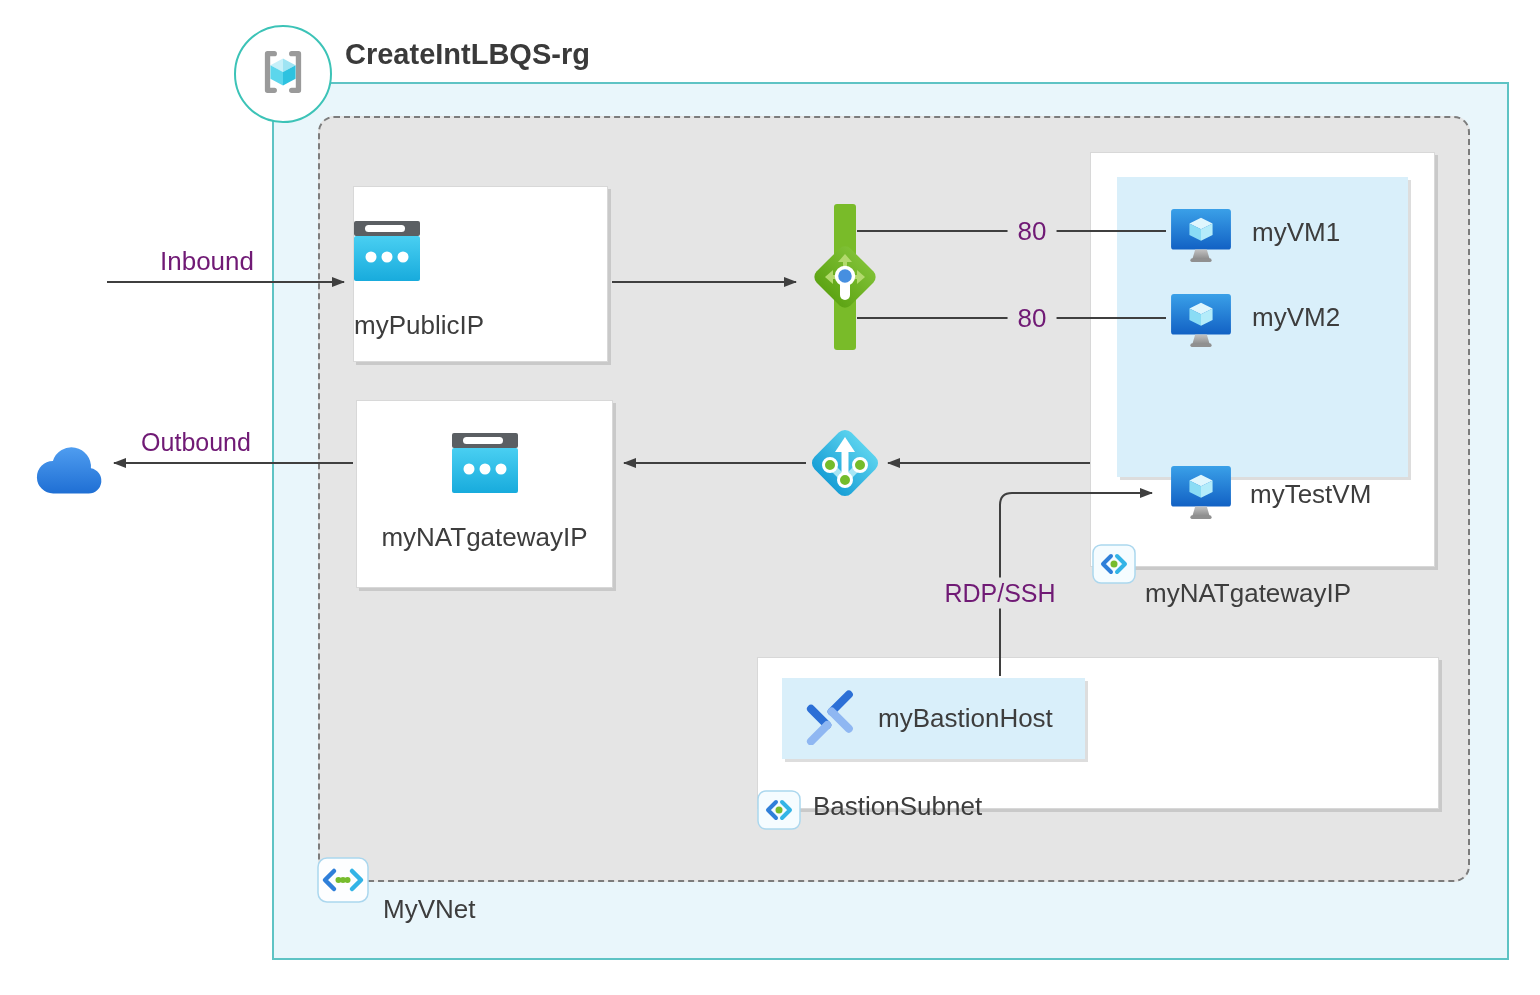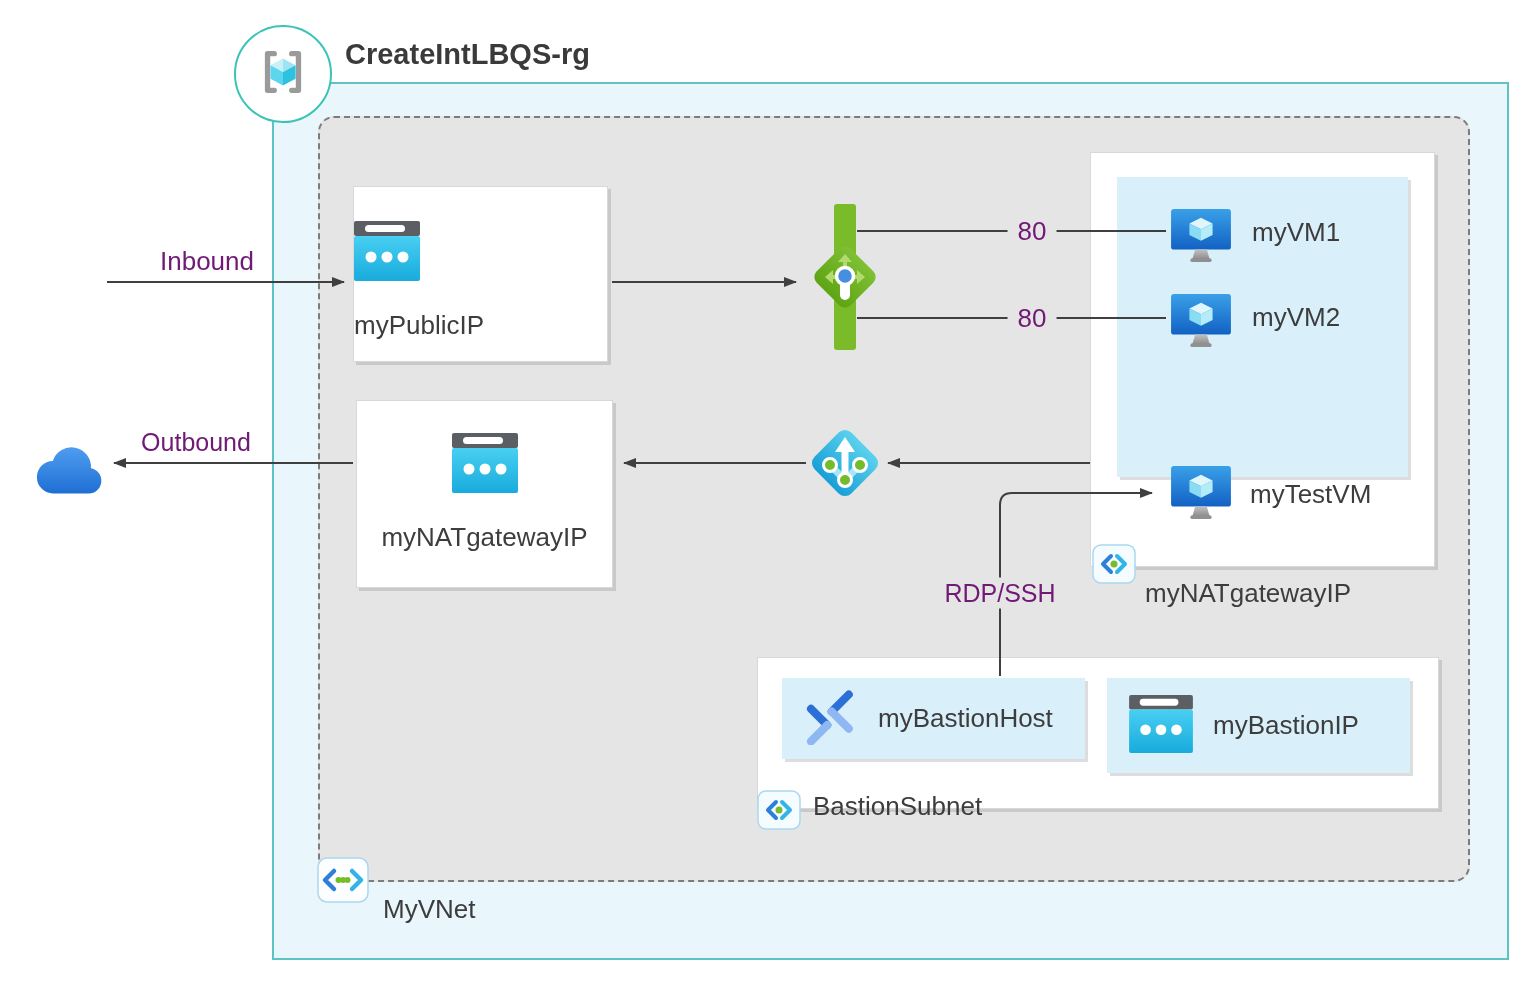--- a/index.html
+++ b/index.html
@@ -202,39 +202,20 @@
     <span>
       <svg width="54" height="56" viewBox="0 0 60 62">
         <path d="M10,22 L28,40" stroke="#2c6fd6" stroke-width="9" stroke-linecap="round"></path>
         <path d="M28,40 L10,58" stroke="#8fb7f2" stroke-width="9" stroke-linecap="round"></path>
         <path d="M52,6 L33,25" stroke="#2c6fd6" stroke-width="9" stroke-linecap="round"></path>
         <path d="M33,25 L52,44" stroke="#8fb7f2" stroke-width="9" stroke-linecap="round"></path>
       </svg>
     </span>
     <div class="lbl">myBastionHost</div>
   </div>
-  <div id="bastionip-box" class="abs blue-box">
-    <span>
-      <svg width="64" height="58" viewBox="0 0 66 60">
-        <defs>
-            <linearGradient id="gip3" x1="0" y1="0" x2="0" y2="1">
-          <stop offset="0" stop-color="#49cff2"></stop>
-              <stop offset="1" stop-color="#18abdc"></stop>
-            </linearGradient>
-          </defs>
-        <rect x="0" y="0" width="66" height="15" rx="2" fill="#5b5f63"></rect>
-        <rect x="11" y="4" width="40" height="7" rx="3.5" fill="#ffffff"></rect>
-        <rect x="0" y="15" width="66" height="45" rx="2" fill="url(#gip3)"></rect>
-        <circle cx="17" cy="36" r="5.5" fill="#ffffff"></circle>
-        <circle cx="33" cy="36" r="5.5" fill="#ffffff"></circle>
-        <circle cx="49" cy="36" r="5.5" fill="#ffffff"></circle>
-      </svg>
-    </span>
-    <div class="lbl">myBastionIP</div>
-  </div>
   <span class="abs icon" style="left:757px;top:790px;">
     <svg width="44" height="40" viewBox="0 0 44 40">
       <rect x="1" y="1" width="42" height="38" rx="8" fill="#f5fcff" stroke="#abd7ee" stroke-width="1.5"></rect>
       <path d="M19,12 L11,20 L19,28" fill="none" stroke="#2f7fd9" stroke-width="4" stroke-linecap="round" stroke-linejoin="round"></path>
       <circle cx="22" cy="20" r="3.5" fill="#76bc2d"></circle>
       <path d="M25,12 L33,20 L25,28" fill="none" stroke="#33b4e6" stroke-width="4" stroke-linecap="round" stroke-linejoin="round"></path>
     </svg>
   </span>
   <div class="abs lbl z6" style="left:813px;top:792px;">BastionSubnet</div>
 

